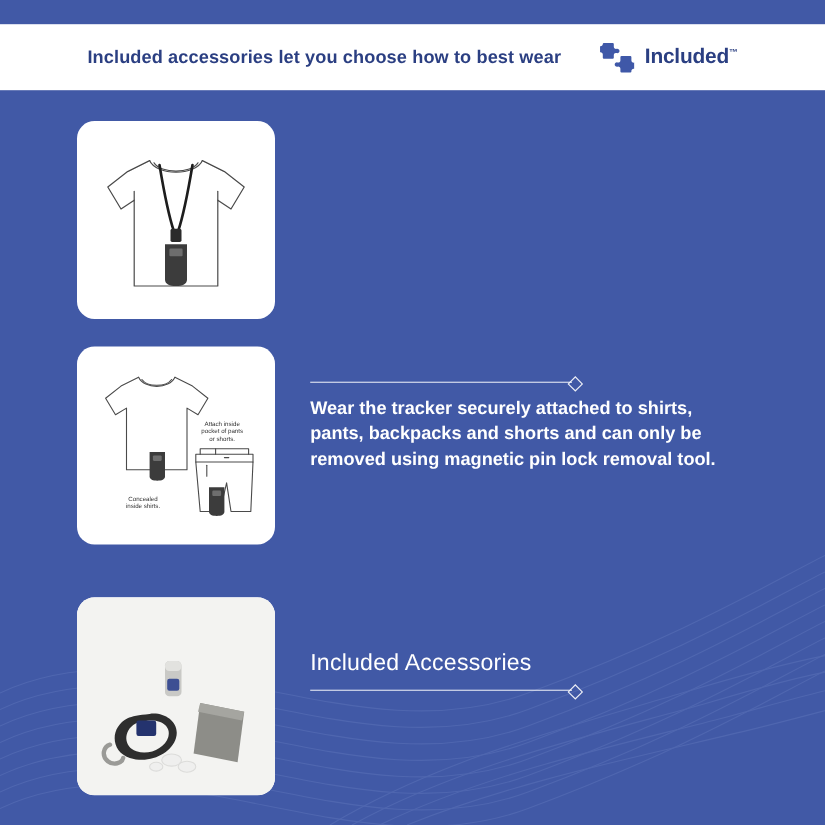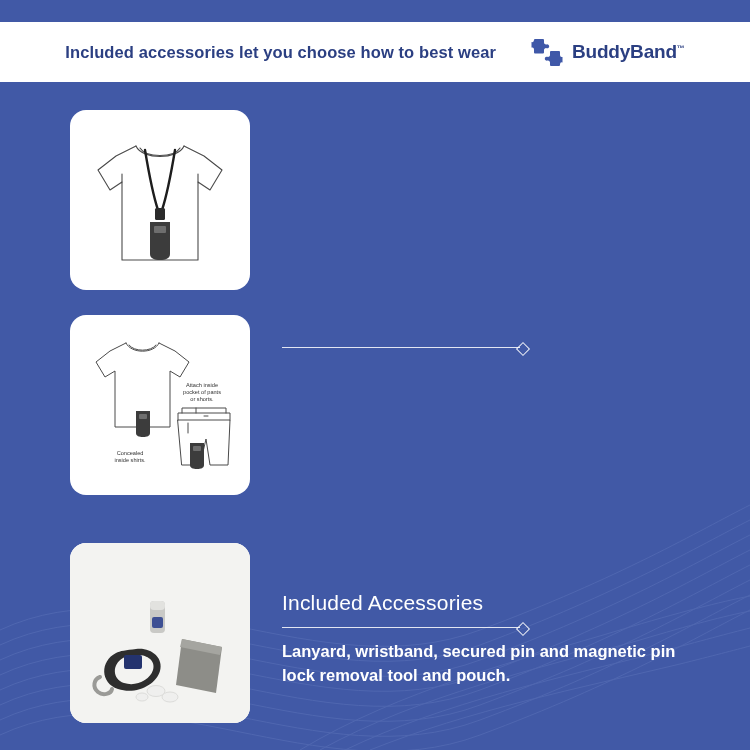--- a/index.html
+++ b/index.html
@@ -180,21 +180,21 @@
       <div class="header-title">Included accessories let you choose how to best wear</div>
       <div class="brand">
         <span class="brand-mark">
           <svg width="34" height="34" viewBox="0 0 34 34">
             <g fill="#3f58a8">
               <path d="M5,4 h8 a1,1 0 0 1 1,1 v2.5 a2,2 0 0 0 2.6,1.9 a2,2 0 0 1 2.6,1.9 a2,2 0 0 1 -2.6,1.9 a2,2 0 0 0 -2.6,1.9 v2.4 a1,1 0 0 1 -1,1 h-8 a1,1 0 0 1 -1,-1 v-3 a2,2 0 0 0 -2.5,-1.9 v-5.6 a2,2 0 0 0 2.5,-1.9 v-0.1 a1,1 0 0 1 1,-1 z"></path>
               <path d="M21,16 h8 a1,1 0 0 1 1,1 v3 a2,2 0 0 0 2.5,1.9 v5.6 a2,2 0 0 0 -2.5,1.9 v0.6 a1,1 0 0 1 -1,1 h-8 a1,1 0 0 1 -1,-1 v-2.5 a2,2 0 0 0 -2.6,-1.9 a2,2 0 0 1 -2.6,-1.9 a2,2 0 0 1 2.6,-1.9 a2,2 0 0 0 2.6,-1.9 v-2.9 a1,1 0 0 1 1,-1 z"></path>
             </g>
           </svg>
         </span>
-        <span class="brand-name"><span>BuddyBand</span><span class="brand-tm">™</span></span>
+        <span class="brand-name"><span>Included</span><span class="brand-tm">™</span></span>
       </div>
     </div>
   </div>
 
   <div class="rows">
 
     <div class="row row-1">
       <div class="thumb">
         <svg width="180" height="180" viewBox="0 0 180 180">
           <g fill="none" stroke="#4a4a4a" stroke-width="1.1" stroke-linejoin="round" stroke-linecap="round">
@@ -249,20 +249,21 @@
           <text x="132" y="86" font-family="Liberation Sans, sans-serif" font-size="5.6" fill="#333" text-anchor="middle">or shorts.</text>
           <text x="60" y="140" font-family="Liberation Sans, sans-serif" font-size="5.6" fill="#333" text-anchor="middle">Concealed</text>
           <text x="60" y="147" font-family="Liberation Sans, sans-serif" font-size="5.6" fill="#333" text-anchor="middle">inside shirts.</text>
         </svg>
       </div>
       <div class="text-col">
         <div class="title-rule">
           <span class="line" style="width:238px"></span>
           <span class="dot" style="left:236px"></span>
         </div>
+        <p class="item-desc">Wear the tracker securely attached to shirts, pants, backpacks and shorts and can only be removed using magnetic pin lock removal tool.</p>
       </div>
     </div>
 
     <div class="row row-3">
       <div class="thumb">
         <svg width="180" height="180" viewBox="0 0 180 180">
           <rect x="0" y="0" width="180" height="180" fill="#f3f3f1"></rect>
 
           <path d="M112,96 L152,104 L146,150 L106,142 Z" fill="#8d8d88"></path>
           <path d="M112,96 L152,104 L150,112 L110,104 Z" fill="#a5a5a0"></path>
@@ -281,18 +282,17 @@
           <ellipse cx="100" cy="154" rx="8" ry="5" fill="#efefee" stroke="#dcdcda"></ellipse>
           <ellipse cx="72" cy="154" rx="6" ry="4" fill="#efefee" stroke="#dcdcda"></ellipse>
         </svg>
       </div>
       <div class="text-col">
         <div class="item-title">Included Accessories</div>
         <div class="title-rule">
           <span class="line" style="width:238px"></span>
           <span class="dot" style="left:236px"></span>
         </div>
-        <p class="item-desc">Lanyard, wristband, secured pin and magnetic pin lock removal tool and pouch.</p>
       </div>
     </div>
 
   </div>
 </div>
 
 </body></html>

